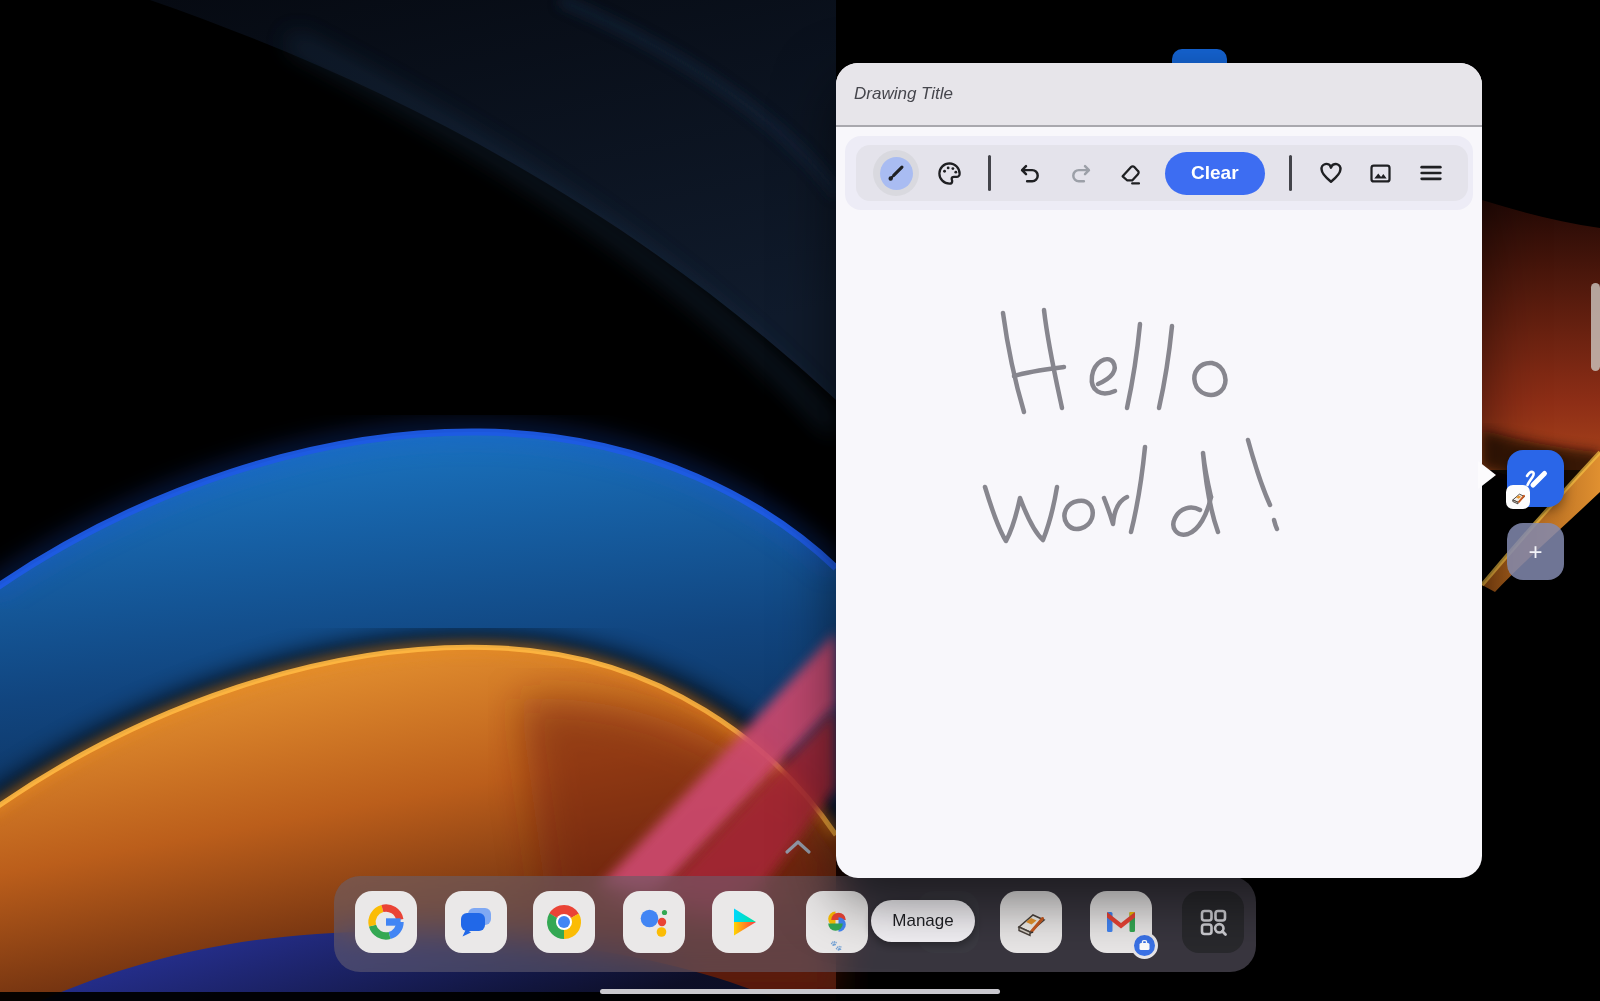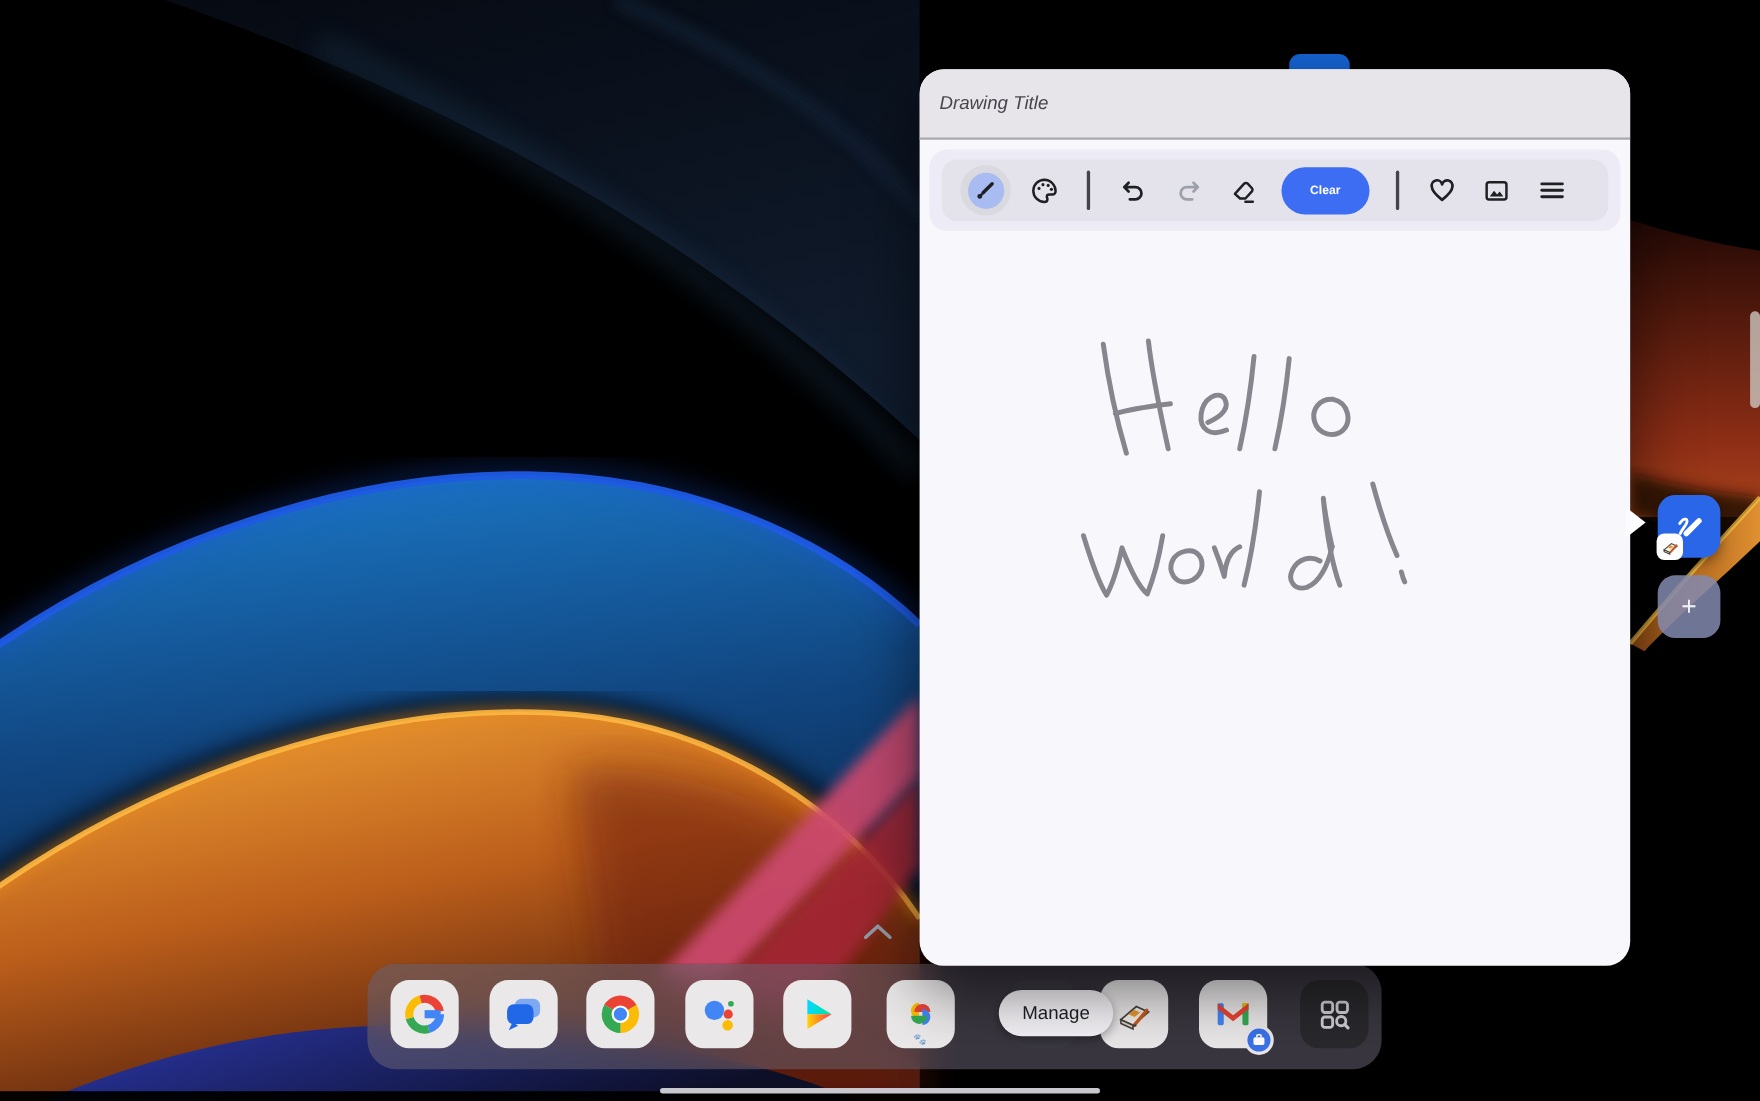--- a/index.html
+++ b/index.html
@@ -24,21 +24,21 @@
   .dock-icon { position:absolute; top:15px; width:62px; height:62px; border-radius:17px;
     background:#EAE8E8; display:flex; align-items:center; justify-content:center; }
   .dock-icon.dark { background:#29292D; }
   .dock-icon.ghost { background:#3B3A42; }
   .paw { position:absolute; bottom:2px; left:50%; transform:translateX(-50%);
     font-size:10px; opacity:.55; line-height:1; }
   .gmail-badge { position:absolute; right:-6px; bottom:-6px; width:27px; height:27px;
     border-radius:50%; background:#3A72E8; border:3px solid #E9E7E9;
     display:flex; align-items:center; justify-content:center; }
 
-  .manage-pill { position:absolute; left:908px; top:900px; width:104px; height:42px;
+  .manage-pill { position:absolute; left:871px; top:900px; width:104px; height:42px;
     border-radius:21px; background:#F4F2F6; z-index:3; display:flex; align-items:center;
     justify-content:center; font-size:17px; font-weight:500; color:#1F2024;
     box-shadow:0 3px 10px rgba(0,0,0,.35); }
 
   
   .gesture-bar { position:absolute; left:600px; top:989px; width:400px; height:5px;
     border-radius:3px; background:#C9C8CE; z-index:2; }
 
   
   .blue-tab { position:absolute; left:1172px; top:49px; width:55px; height:22px;
@@ -54,21 +54,21 @@
   .toolbar { margin:0 11px; height:56px; width:100%; border-radius:14px; background:#E4E3EB;
     display:flex; align-items:center; padding:0 12px; gap:0; }
   .tbtn { display:flex; align-items:center; justify-content:center; width:50px; height:48px;
     background:transparent; border:none; cursor:pointer; }
   .tool-selected { width:46px; height:46px; border-radius:50%; background:#D9D9DF;
     display:flex; align-items:center; justify-content:center; }
   .tool-selected .inner { width:33px; height:33px; border-radius:50%; background:#A9BCF2;
     display:flex; align-items:center; justify-content:center; }
   .tb-divider { width:3px; height:36px; background:#43444A; border-radius:2px; margin:0 14px; }
   .clear-btn { height:43px; padding:0 26px; margin:0 10px; border:none; border-radius:22px;
-    background:#3D6DF2; color:#fff; font-size:11px; font-weight:700; cursor:pointer;
+    background:#3D6DF2; color:#fff; font-size:19px; font-weight:700; cursor:pointer;
     font-family:"Liberation Sans", sans-serif; }
   .canvas-area { position:absolute; left:0; top:128px; right:0; bottom:0; }
   .canvas-area svg { position:absolute; left:0; top:0; }
 
   
   .edge-arrow { position:absolute; left:1478px; top:461px; width:0; height:0; z-index:5;
     border-top:14px solid transparent; border-bottom:14px solid transparent;
     border-left:18px solid #FCFBFD; }
 
   

